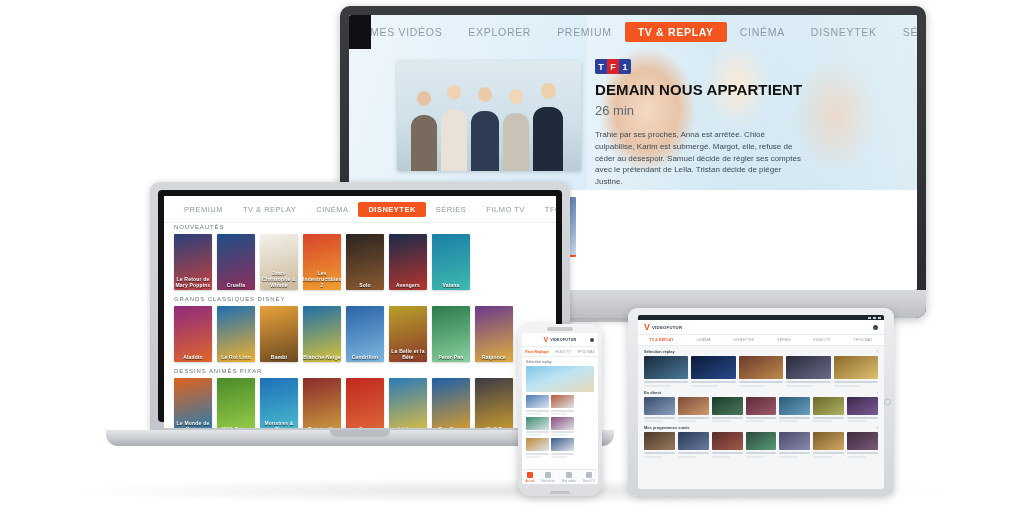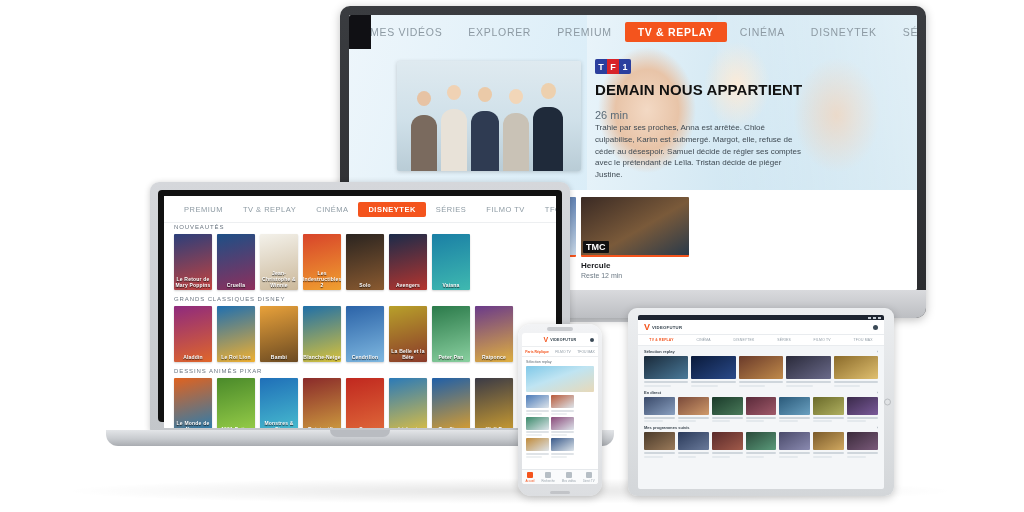--- a/index.html
+++ b/index.html
@@ -53,22 +53,22 @@
 
   .mon-info{position:absolute;left:246px;top:44px;width:210px;}
   .tf1{width:36px;height:15px;border-radius:2px;overflow:hidden;display:flex;
        box-shadow:0 0 0 1px #9aa3ad inset;}
   .tf1 i{flex:1;display:flex;align-items:center;justify-content:center;
        font-style:normal;font-weight:bold;font-size:9px;color:#fff;}
   .tf1 i:nth-child(1){background:#2b3f9e;}
   .tf1 i:nth-child(2){background:#d8232a;}
   .tf1 i:nth-child(3){background:#2b3f9e;}
   .mon-title{font-size:15px;font-weight:bold;color:#111;margin-top:7px;letter-spacing:.1px;}
-  .mon-dur{font-size:11px;color:#5b6b77;margin-top:11px;}
-  .mon-syn{font-size:8px;line-height:1.48;color:#3f4a53;margin-top:1px;}
+  .mon-dur{font-size:13px;color:#5b6b77;margin-top:5px;}
+  .mon-syn{font-size:8px;line-height:1.48;color:#3f4a53;margin-top:11px;}
 
   .mon-sect{position:absolute;left:48px;top:167px;font-size:9px;letter-spacing:1px;
       color:#53616c;text-transform:uppercase;}
   .mon-rail{position:absolute;left:0;top:182px;right:0;height:84px;display:flex;gap:5px;
       padding-left:6px;}
   .mon-card{width:108px;flex:none;}
   .mon-card .img{width:108px;height:58px;border-radius:1px;overflow:hidden;position:relative;
       border-bottom:2px solid #f4541d;}
   .mon-card .t{font-size:8px;font-weight:bold;color:#17191c;margin-top:4px;
       white-space:nowrap;overflow:hidden;text-overflow:ellipsis;}
@@ -235,27 +235,20 @@
               <div class="t">Demain nous appartient</div>
               <div class="s">Depuis 7 min</div>
             </div>
             <div class="mon-card">
               <div class="img" style="background: linear-gradient(150deg, rgb(42, 58, 106) 0%, rgb(106, 138, 184) 55%, rgb(200, 216, 232) 100%);">
                 <div class="chlogo">C8</div>
               </div>
               <div class="t">William à midi !</div>
               <div class="s">Reste 17 min</div>
             </div>
-            <div class="mon-card">
-              <div class="img" style="background: linear-gradient(150deg, rgb(58, 42, 36) 0%, rgb(122, 90, 58) 55%, rgb(42, 58, 74) 100%);">
-                <div class="chlogo">TMC</div>
-              </div>
-              <div class="t">Hercule</div>
-              <div class="s">Reste 12 min</div>
-            </div>
           </div>
       </div>
     </div>
   </div>
 
   <div class="device" id="laptop">
     <div class="lp-lid">
       <div class="lp-inner"></div>
     </div>
     <div class="screen">

